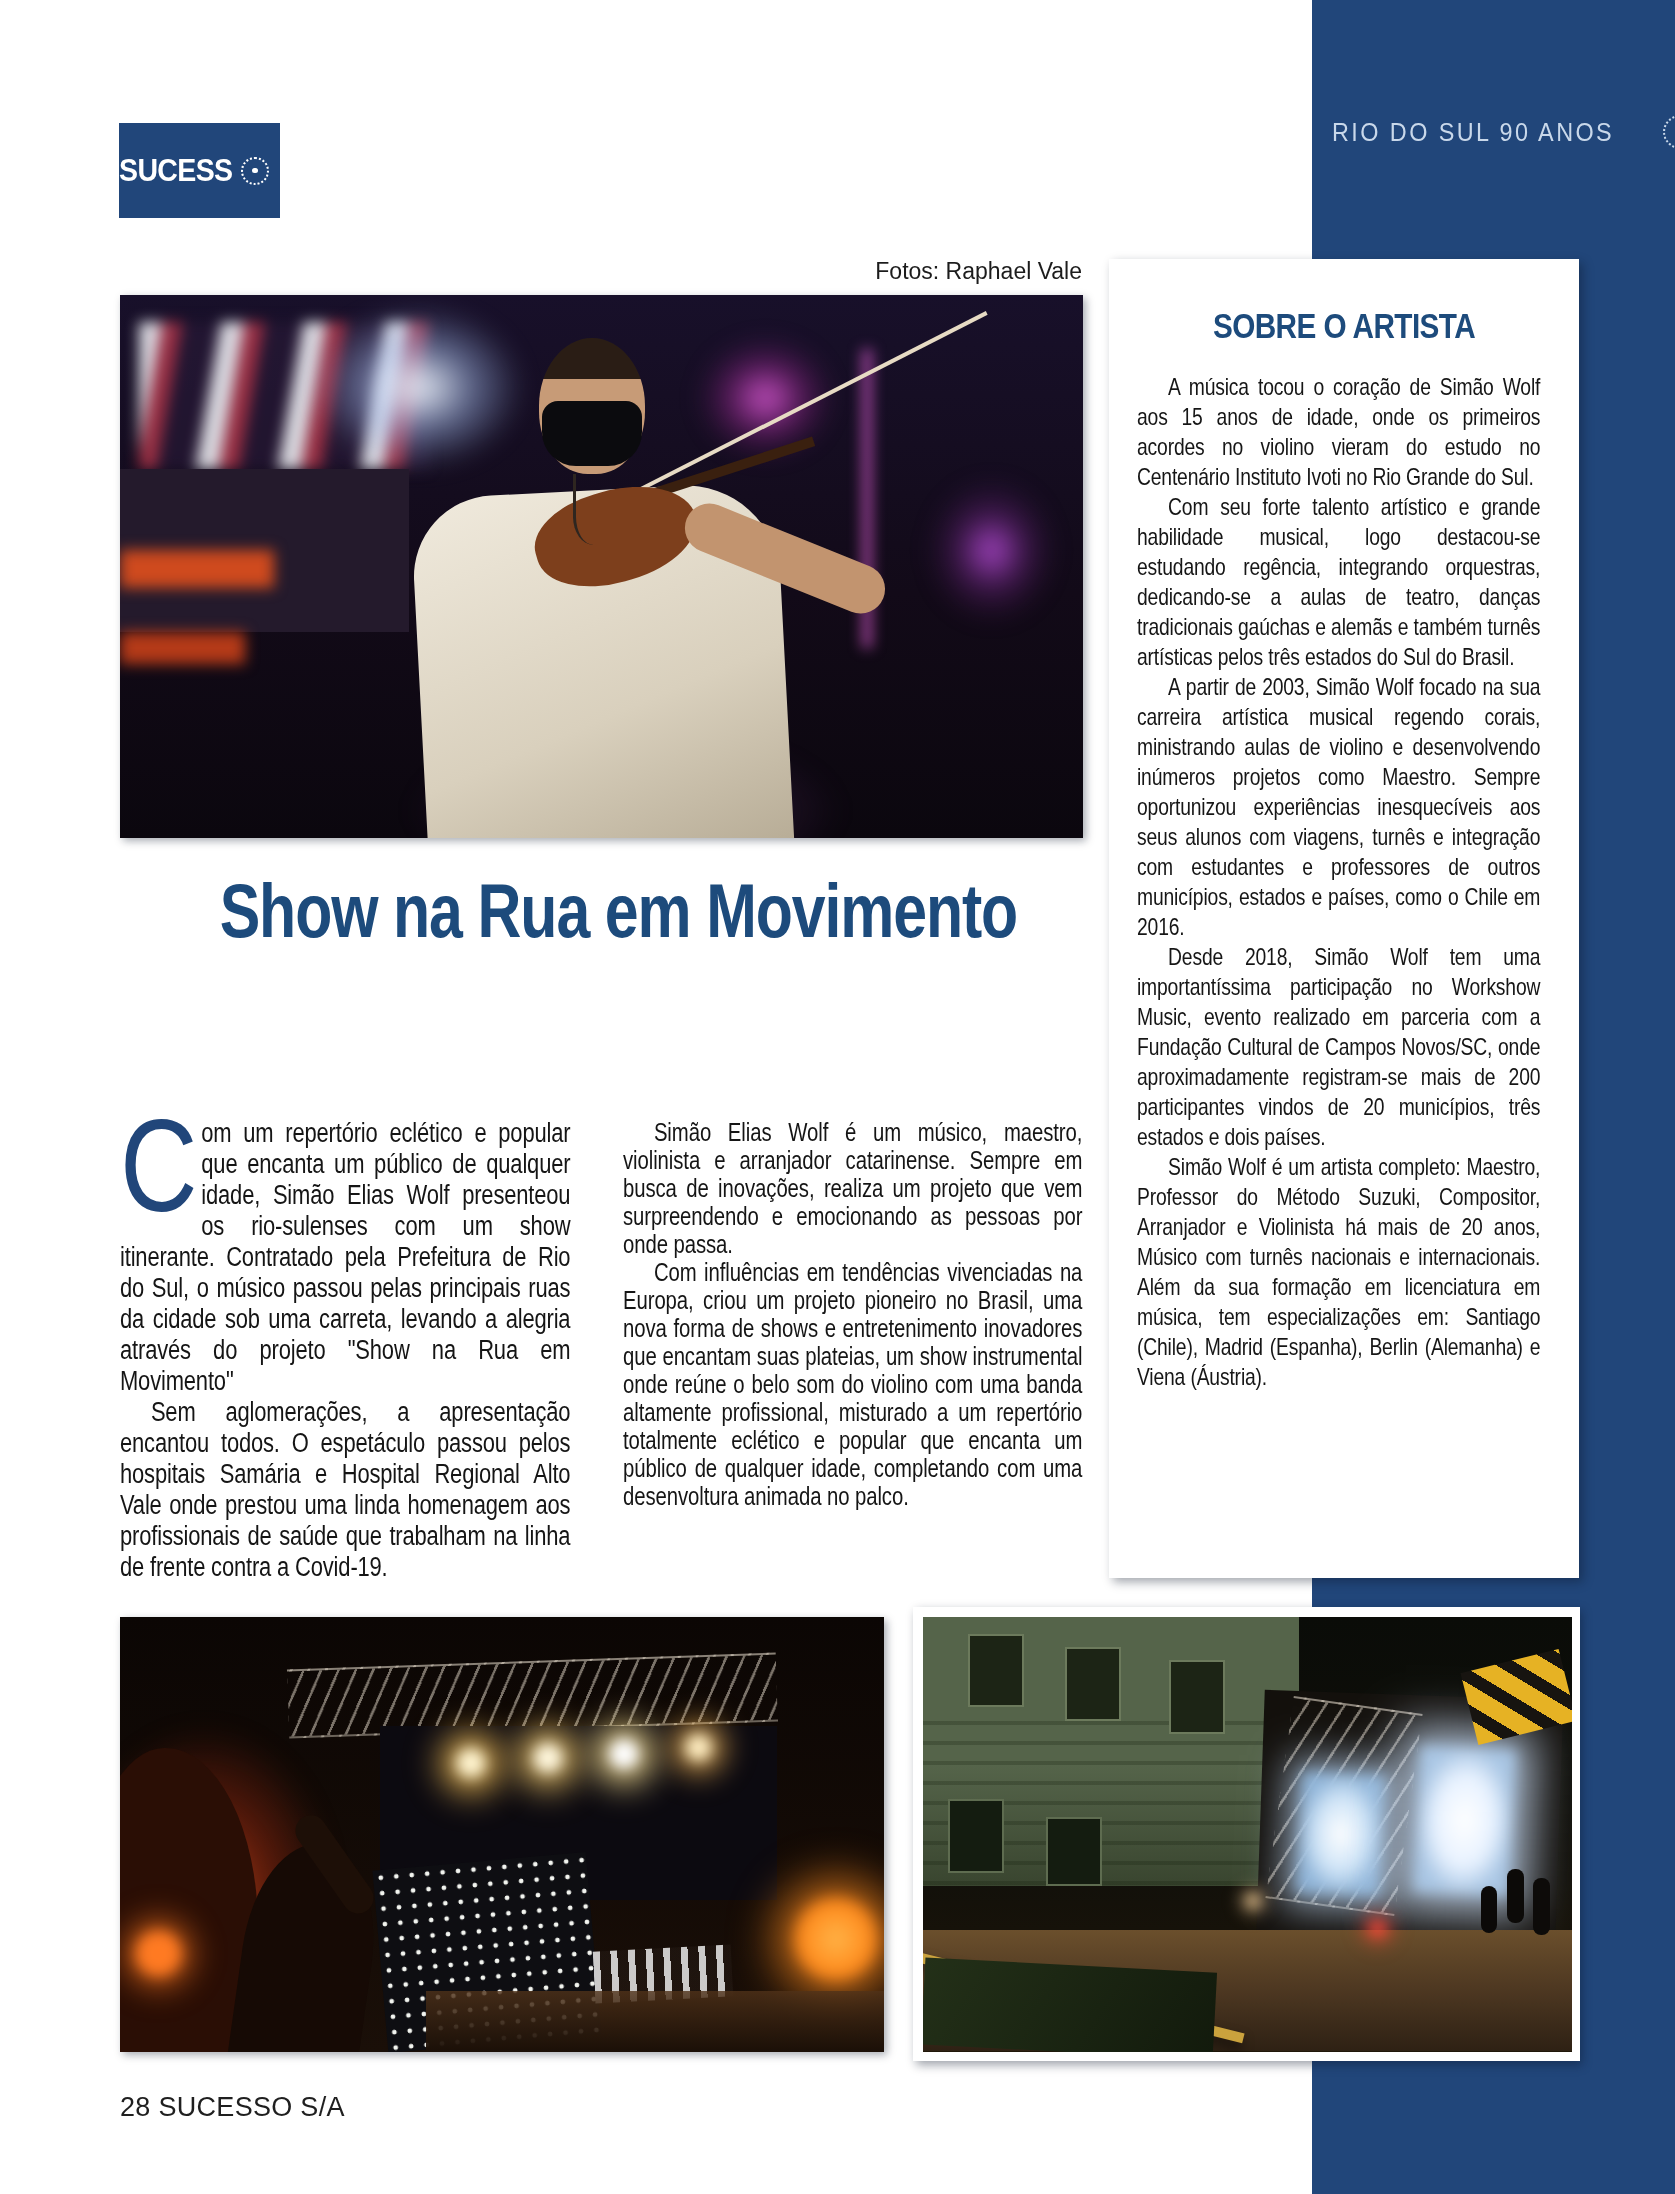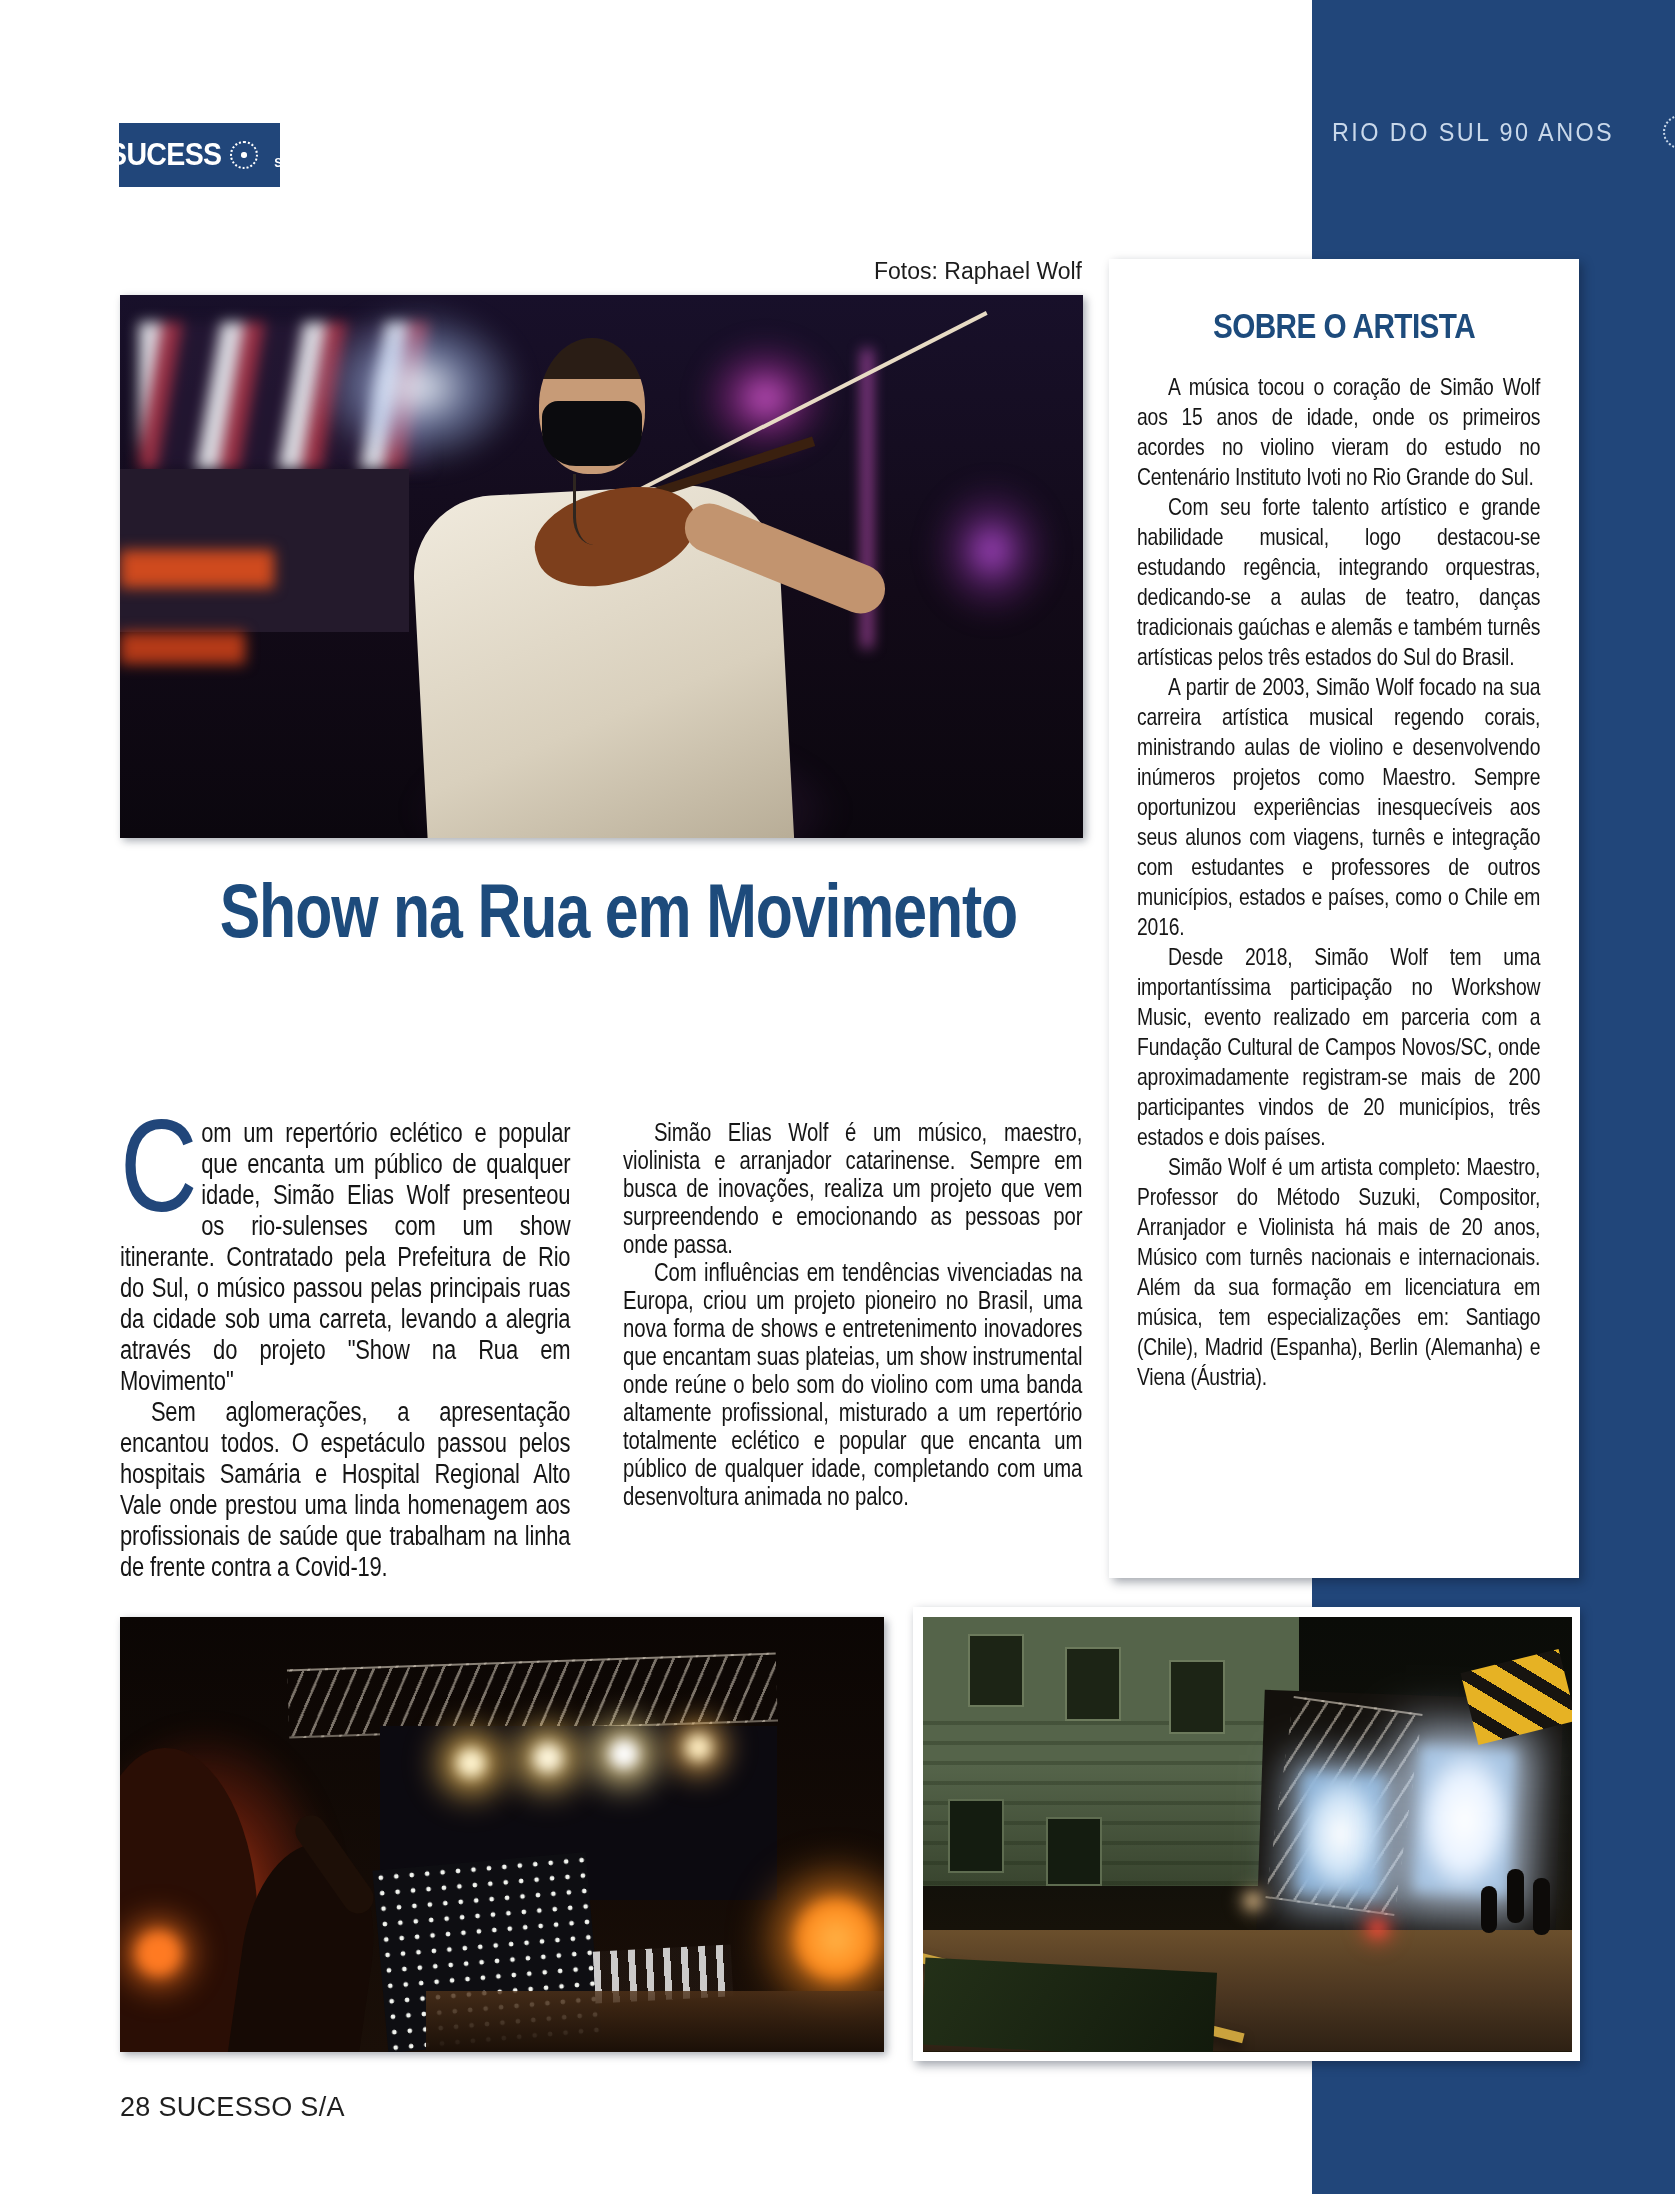--- a/index.html
+++ b/index.html
@@ -5,21 +5,21 @@
   html,body{margin:0;padding:0;background:#888;}
   .page{position:relative;width:1675px;height:2194px;background:#ffffff;overflow:hidden;
         font-family:"Liberation Sans",sans-serif;}
   
   .navy-band{position:absolute;left:1312px;top:0;width:363px;height:2194px;background:#21467a;}
   .banner{position:absolute;left:1332px;top:115px;display:flex;align-items:center;gap:17.6px;color:#c9d8ea;}
   .banner-text{font-size:26px;font-weight:300;letter-spacing:2.7px;transform:scaleX(.9);transform-origin:left center;white-space:nowrap;}
   .globe{display:inline-block;width:30px;height:30px;border:2.7px dotted #c9d8ea;border-radius:50%;position:relative;flex:0 0 auto;}
   .globe::after{content:"";position:absolute;left:50%;top:50%;width:6.8px;height:6.8px;margin:-3.4px 0 0 -3.4px;border-radius:50%;background:#dce8f5;}
   
-  .logo-box{position:absolute;left:119px;top:123px;width:161px;height:64px;background:#21467a;display:flex;align-items:center;justify-content:center;}
+  .logo-box{position:absolute;left:119px;top:123px;width:161px;height:95px;background:#21467a;display:flex;align-items:center;}
   .logo-inner{display:flex;align-items:center;color:#fff;font-weight:bold;}
   .logo-word{font-size:31px;letter-spacing:-0.7px;transform:scaleX(.92);transform-origin:left center;}
   .logo-globe{width:24px;height:24px;border:2px dotted #fff;border-radius:50%;position:relative;margin-left:-1.4px;}
   .logo-globe::after{content:"";position:absolute;left:50%;top:50%;width:5.4px;height:5.4px;margin:-2.7px 0 0 -2.7px;border-radius:50%;background:#fff;}
   .logo-sub{font-size:12px;align-self:flex-end;margin-left:16px;margin-bottom:2.7px;}
   
   .credit{position:absolute;right:593px;top:258px;font-size:23px;color:#1c1c1c;}
   
   .photo{position:absolute;overflow:hidden;box-shadow:2.7px 3.4px 8px rgba(10,20,40,.35);}
   .shape{position:absolute;}
@@ -67,21 +67,21 @@
   </div>
 
   <div class="logo-box">
     <span class="logo-inner">
       <span class="logo-word">SUCESS</span>
       <span class="logo-globe"></span>
       <span class="logo-sub">SA</span>
     </span>
   </div>
 
-  <div class="credit">Fotos: Raphael Wolf</div>
+  <div class="credit">Fotos: Raphael Vale</div>
 
   <div class="photo main-photo">
     <div class="shape blur" style="left:2%;top:5%;width:30%;height:27%;background:repeating-linear-gradient(100deg,rgba(250,250,255,.85) 0 23px,rgba(205,60,80,.7) 23px 43px,rgba(40,25,55,.65) 43px 81px);"></div>
     <div class="shape blur2" style="left:20%;top:2%;width:22%;height:30%;background:radial-gradient(closest-side,#eef3fb,rgba(160,185,235,.5),transparent);"></div>
     <div class="shape" style="left:0;top:32%;width:30%;height:30%;background:#241a2c;"></div>
     <div class="shape blur" style="left:0;top:47%;width:16%;height:7%;background:#cf4a1e;"></div>
     <div class="shape blur" style="left:0;top:62%;width:13%;height:6%;background:#b53a18;"></div>
     <div class="shape blur2" style="left:60%;top:8%;width:14%;height:22%;border-radius:50%;background:radial-gradient(closest-side,#d55ad0,rgba(160,40,150,.45),transparent);"></div>
     <div class="shape blur2" style="left:84%;top:34%;width:13%;height:26%;border-radius:50%;background:radial-gradient(closest-side,#b04ad0,rgba(120,40,140,.4),transparent);"></div>
     <div class="shape blur" style="left:77%;top:10%;width:10.8px;height:55%;background:rgba(215,90,205,.7);"></div>

